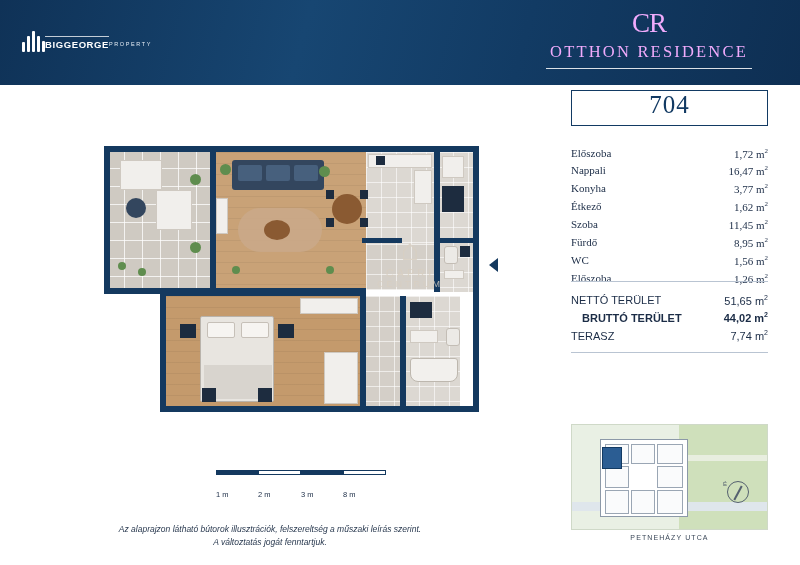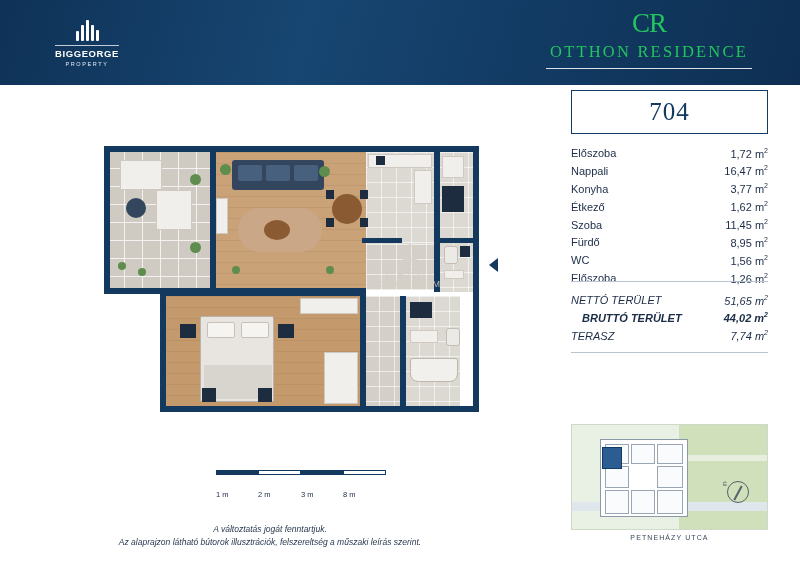--- a/index.html
+++ b/index.html
@@ -18,55 +18,55 @@
   .header {
     position:absolute; left:0; top:0; width:800px; height:85px;
     background:#123a63;
   }
   .header .sheen {
     position:absolute; inset:0;
     background: linear-gradient(105deg, #0f3257 0%, #174672 38%, #123b64 65%, #0e2f53 100%);
   }
   .logo-box {
     position:absolute; left:32px; top:14px; width:110px; height:58px;
-    display:flex; flex-direction:column; align-items:center; justify-content:center;
+    display:flex; align-items:center; justify-content:center;
     color:#fff;
   }
   .logo-glyph { display:flex; align-items:flex-end; gap:2px; height:22px; margin-bottom:4px; }
   .logo-glyph i { display:block; width:3px; background:#fff; border-radius:1px; }
   .logo-name {
     font-size:9.5px; letter-spacing:0.6px; font-weight:bold; color:#fff;
     border-top:1px solid rgba(255,255,255,.75); padding-top:3px; line-height:1.1;
   }
   .logo-sub { font-size:5.5px; letter-spacing:1.6px; color:#e4ecf5; margin-top:2px; }
 
-  .brand { position:absolute; right:36px; top:10px; text-align:center; width:230px; color:#22c55e; }
+  .brand { position:absolute; right:36px; top:10px; text-align:center; width:230px; color:#f0abfc; }
   .brand-mark { font-family:"Liberation Serif", serif; font-size:27px; letter-spacing:-1px; line-height:1; }
   .brand-name {
     font-family:"Liberation Serif", serif; font-size:16.5px; letter-spacing:2.2px;
     margin-top:5px; white-space:nowrap;
   }
   .brand-rule { width:206px; height:1px; background:rgba(255,255,255,.85); margin:6px auto 0; }
 
   
   .unit-box {
-    position:absolute; left:571px; top:90px; width:197px; height:44px;
-    border:1.5px solid #123a63; display:flex; align-items:center; justify-content:center;
+    position:absolute; left:571px; top:90px; width:197px; height:36px;
+    border:1.5px solid #123a63; display:flex; align-items:flex-start; justify-content:center;
   }
   .unit-num { font-family:"Liberation Serif", serif; font-size:25px; color:#123a63; letter-spacing:1px; }
 
   .rooms { position:absolute; left:571px; top:144px; width:197px; font-size:11px; }
-  .room-row { display:flex; justify-content:space-between; align-items:flex-end; padding:2.6px 0; }
+  .room-row { display:flex; justify-content:space-between; align-items:flex-start; padding:2.6px 0;font-family:Liberation Serif, serif; }
   .room-label { color:#1b2c46; }
   .room-val { color:#1b2c46; white-space:nowrap; }
   .sup { font-size:7px; vertical-align:super; }
 
   .divider { position:absolute; left:571px; width:197px; height:1px; background:#b9c4d2; }
 
-  .totals { position:absolute; left:571px; top:291px; width:197px; font-size:11px;font-style:italic; }
+  .totals { position:absolute; left:571px; top:291px; width:197px; font-size:11px; }
   .total-row { display:flex; justify-content:space-between; align-items:baseline; padding:2.6px 0; }
   .bold { font-weight:bold;padding-left:11px; }
 
   
   .sitemap {
     position:absolute; left:571px; top:424px; width:197px; height:106px;
     background:#e9f0e4; border:1px solid #cfd9c8; overflow:hidden;
   }
   .sm-green { position:absolute; right:0; top:0; width:88px; height:106px; background:#cfe0bb; }
   .sm-road  { position:absolute; left:0; bottom:18px; width:197px; height:9px; background:#dfe6ec; }
@@ -392,17 +392,17 @@
     </div>
     <div class="scale-ticks">
       <span style="left:0px">1 m</span>
       <span style="left:42px">2 m</span>
       <span style="left:85px">3 m</span>
       <span style="left:127px">8 m</span>
     </div>
   </div>
 
   <div class="disclaimer">
+    <div>Az alaprajzon látható bútorok illusztrációk, felszereltség a műszaki leírás szerint.</div>
     <div>A változtatás jogát fenntartjuk.</div>
-    <div>Az alaprajzon látható bútorok illusztrációk, felszereltség a műszaki leírás szerint.</div>
   </div>
 
 </div>
 
 </body></html>

